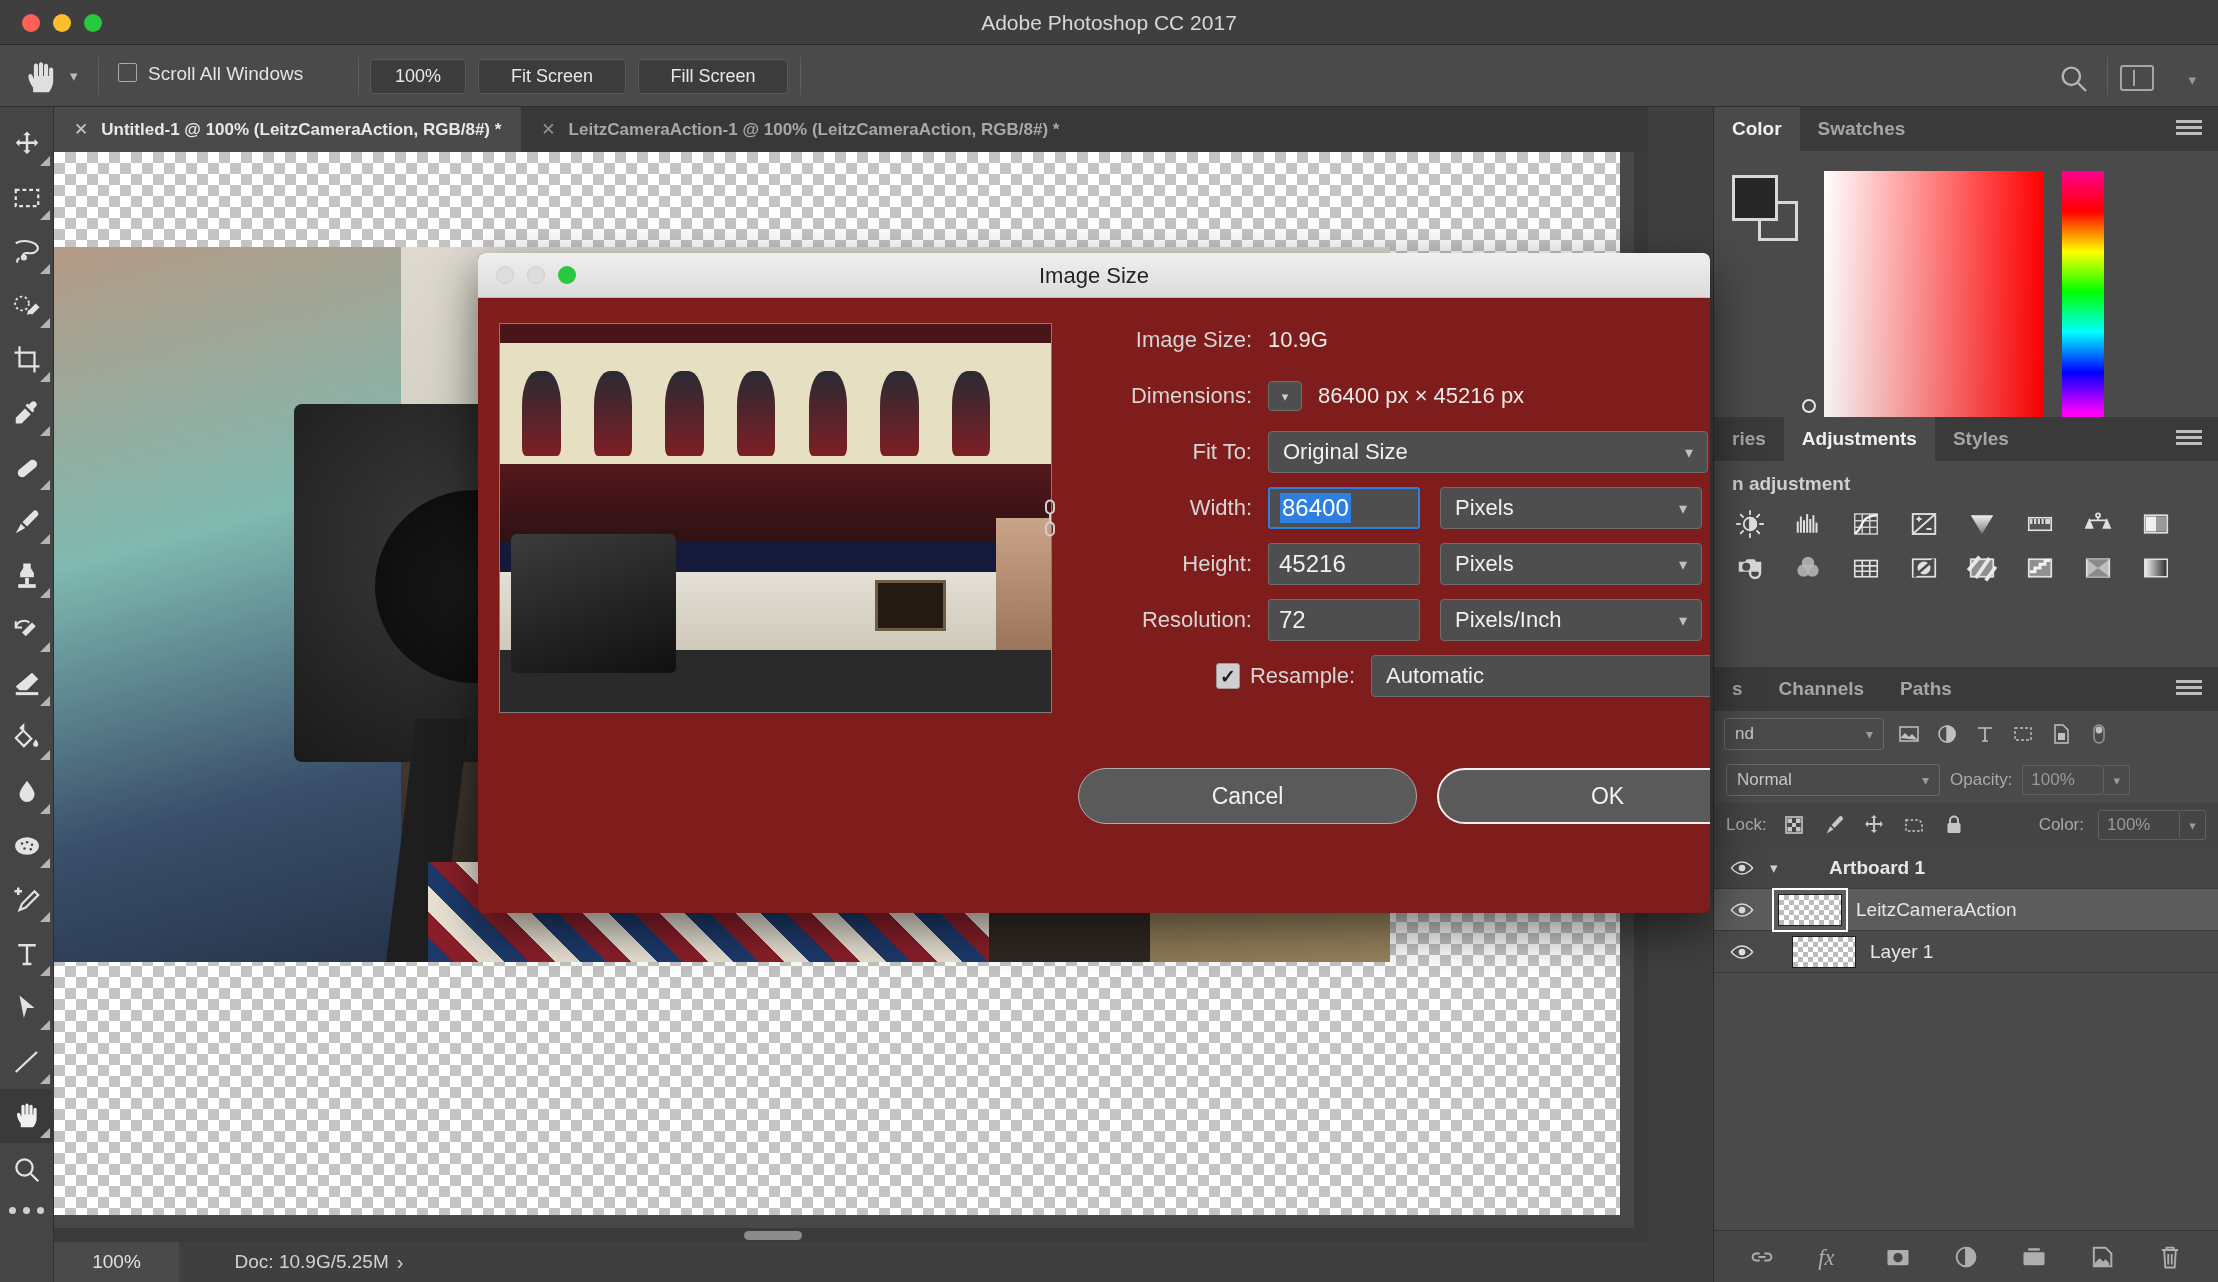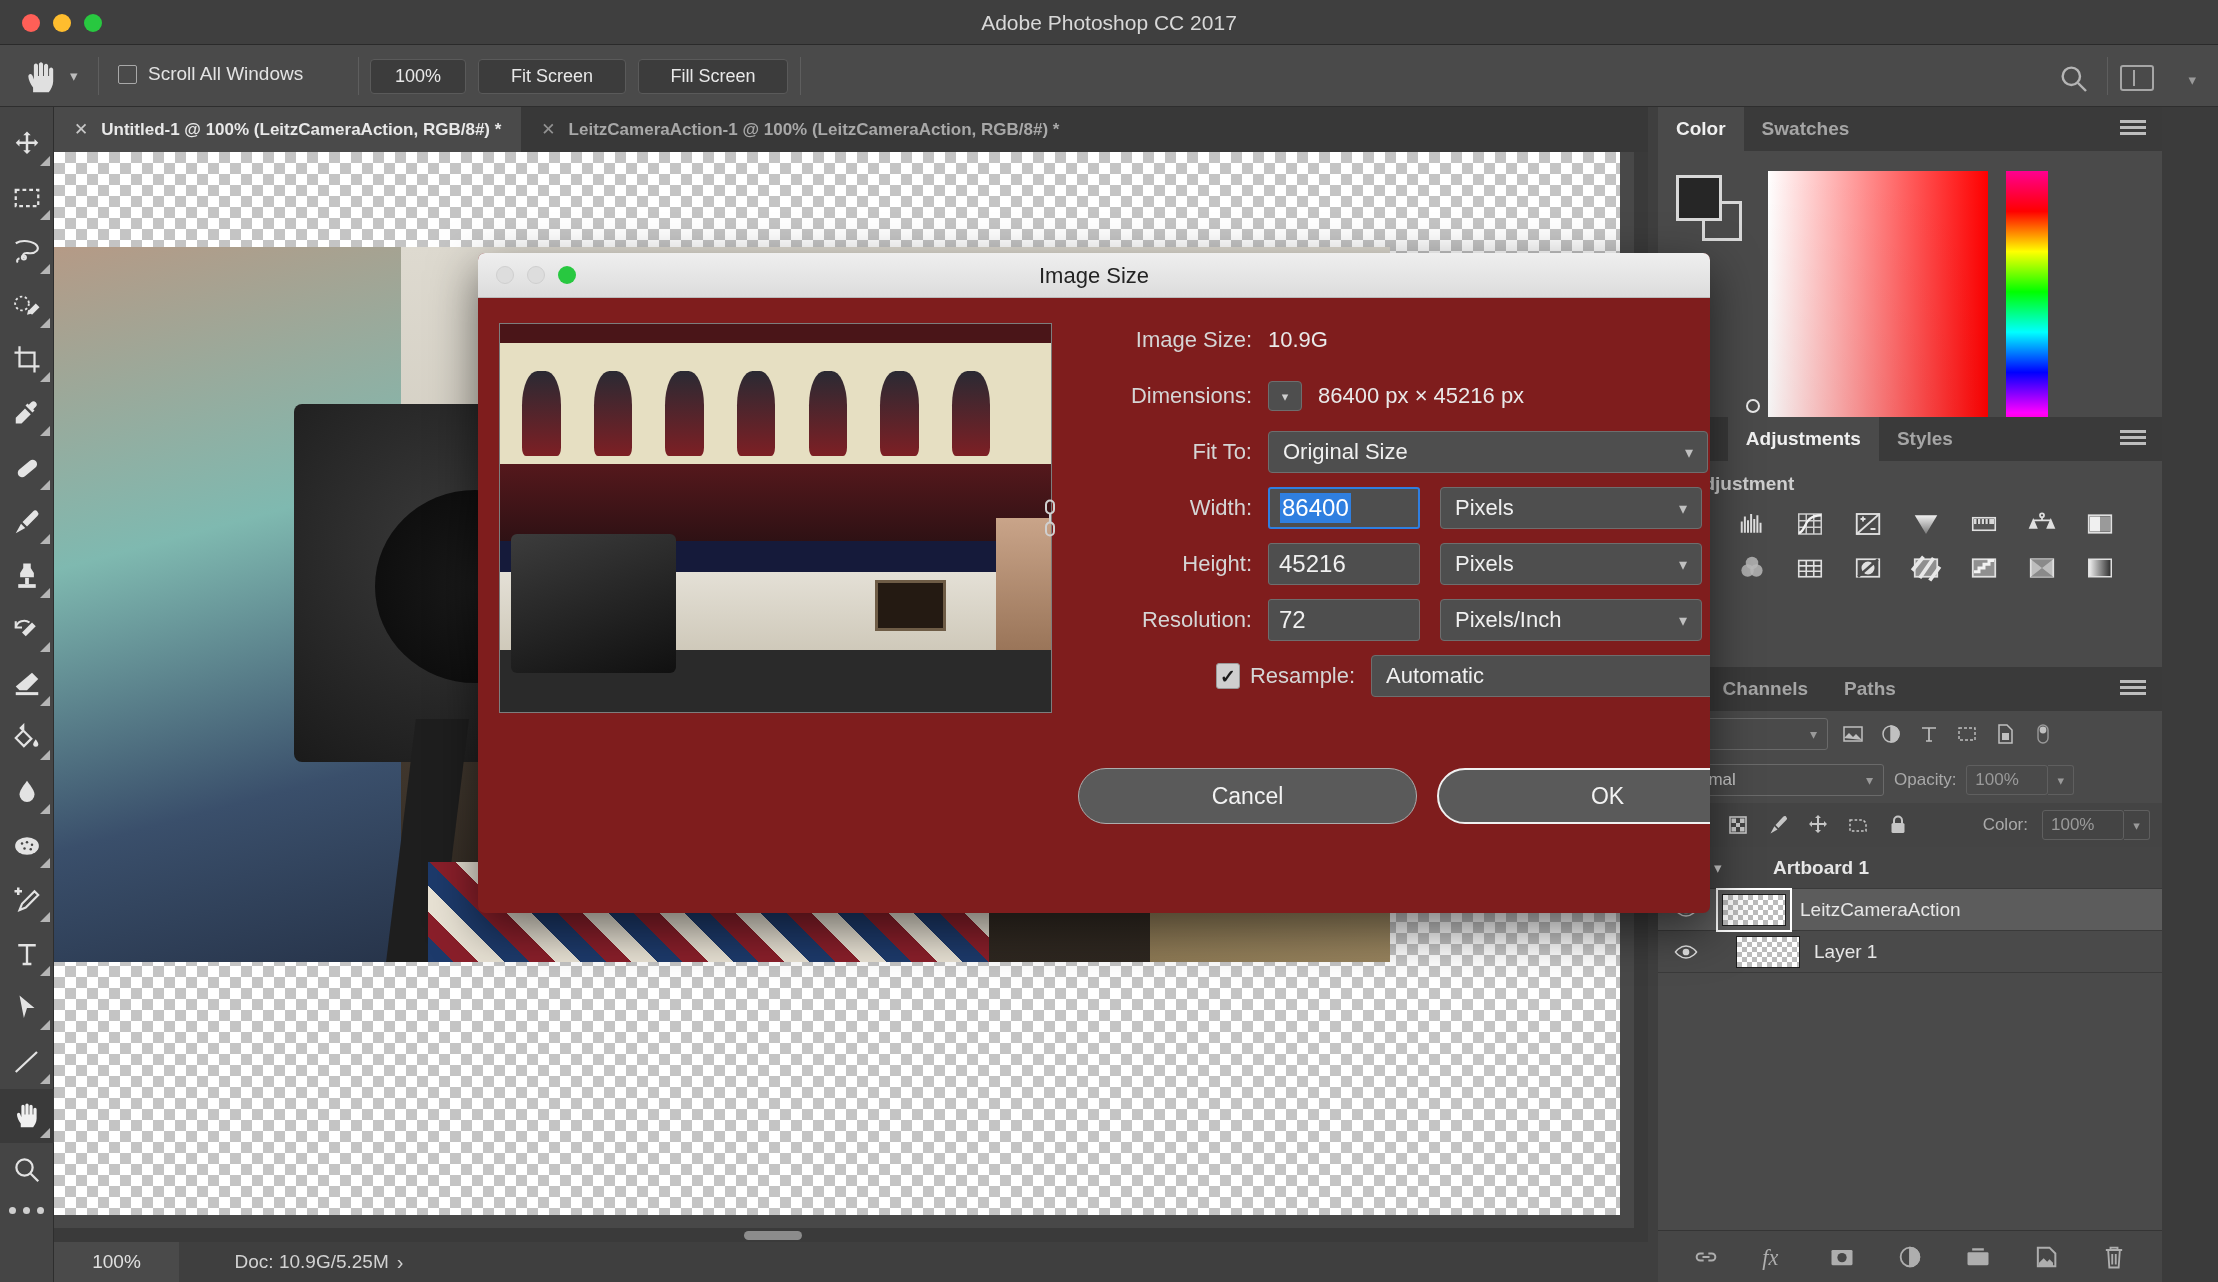--- a/index.html
+++ b/index.html
@@ -14,21 +14,21 @@
   .tl.r { background:#ff5f57; } .tl.y { background:#ffbd2e; } .tl.g { background:#28c840; }
   #apptitle { position:absolute; left:0; top:0; width:2218px; height:45px; line-height:45px;
     text-align:center; color:#d8d8d8; font-size:21px; }
 
   
   #optionsbar { position:absolute; left:0; top:45px; width:2218px; height:62px;
     background:#4a4a4a; border-bottom:1px solid #2e2e2e; }
   #handtool { position:absolute; left:22px; top:14px; width:38px; height:36px; }
   #handchev { position:absolute; left:70px; top:22px; color:#bdbdbd; font-size:15px; }
   .vsep { position:absolute; top:12px; width:1px; height:38px; background:#5e5e5e; }
-  #sawrap { position:absolute; left:118px; top:18px; display:flex; align-items:center; gap:11px; }
+  #sawrap { position:absolute; left:118px; top:18px; display:flex; gap:11px; }
   #sabox { width:19px; height:19px; border:1px solid #a9a9a9; border-radius:2px; background:#4a4a4a; }
   #salabel { color:#e3e3e3; font-size:19px; white-space:nowrap; }
   .obtn { position:absolute; top:14px; height:35px; background:#3c3c3c; border:1px solid #5a5a5a;
     border-radius:4px; color:#e8e8e8; font-size:18px; display:flex; align-items:center;
     justify-content:center; padding:0 16px; }
   #searchicon { position:absolute; right:128px; top:18px; width:32px; height:32px; }
   #wsicon { position:absolute; right:64px; top:20px; width:34px; height:26px;
     border:2px solid #a6a6a6; border-radius:3px; }
   #wsicon:after { content:""; position:absolute; left:4px; top:3px; width:7px; height:16px;
     border-right:2px solid #a6a6a6; }
@@ -100,21 +100,21 @@
   #zoomfield { width:125px; height:40px; background:#4a4a4a; color:#e0e0e0; font-size:19px;
     display:flex; align-items:center; justify-content:center; }
   #docinfo { width:280px; height:40px; color:#d2d2d2; font-size:19px;
     display:flex; align-items:center; justify-content:center; }
   #docarrow { color:#d2d2d2; font-size:20px; margin-left:8px; }
 
   
   #dockcollapsed { position:absolute; left:1648px; top:107px; width:66px; height:1175px;
     background:#3f3f3f; border-right:1px solid #2e2e2e; }
 
-  #dock { position:absolute; left:1658px; top:107px; width:504px; height:865px; background:#f9a8d4; }
+  #dock { position:absolute; left:1714px; top:107px; width:504px; height:865px; background:#f9a8d4; }
 
   .ptabs { display:flex; height:44px; background:#3a3a3a; align-items:stretch; }
   .ptab { display:flex; align-items:center; padding:0 18px; font-size:19px; font-weight:bold;
     color:#a5a5a5; background:#3a3a3a; }
   .ptab.active { background:#4a4a4a; color:#f0f0f0; }
   .ptabfill { flex:1; background:#3a3a3a; position:relative; }
   .hamb { position:absolute; right:16px; top:13px; width:26px; height:18px;
     background:repeating-linear-gradient(180deg,#bdbdbd 0 3px,transparent 3px 6px); }
 
   

